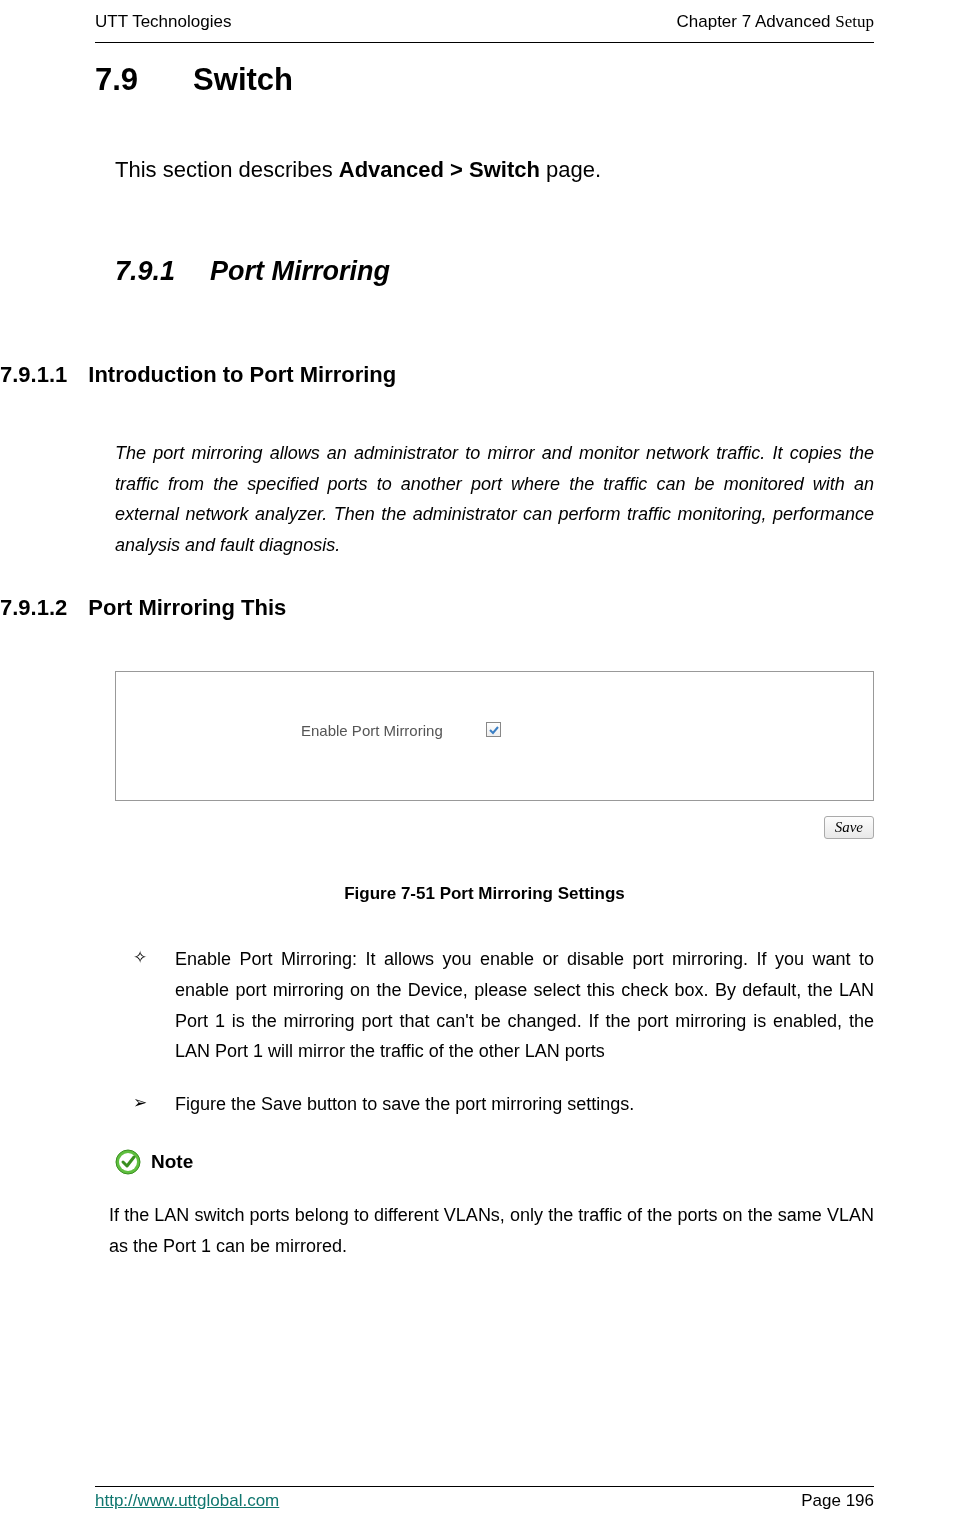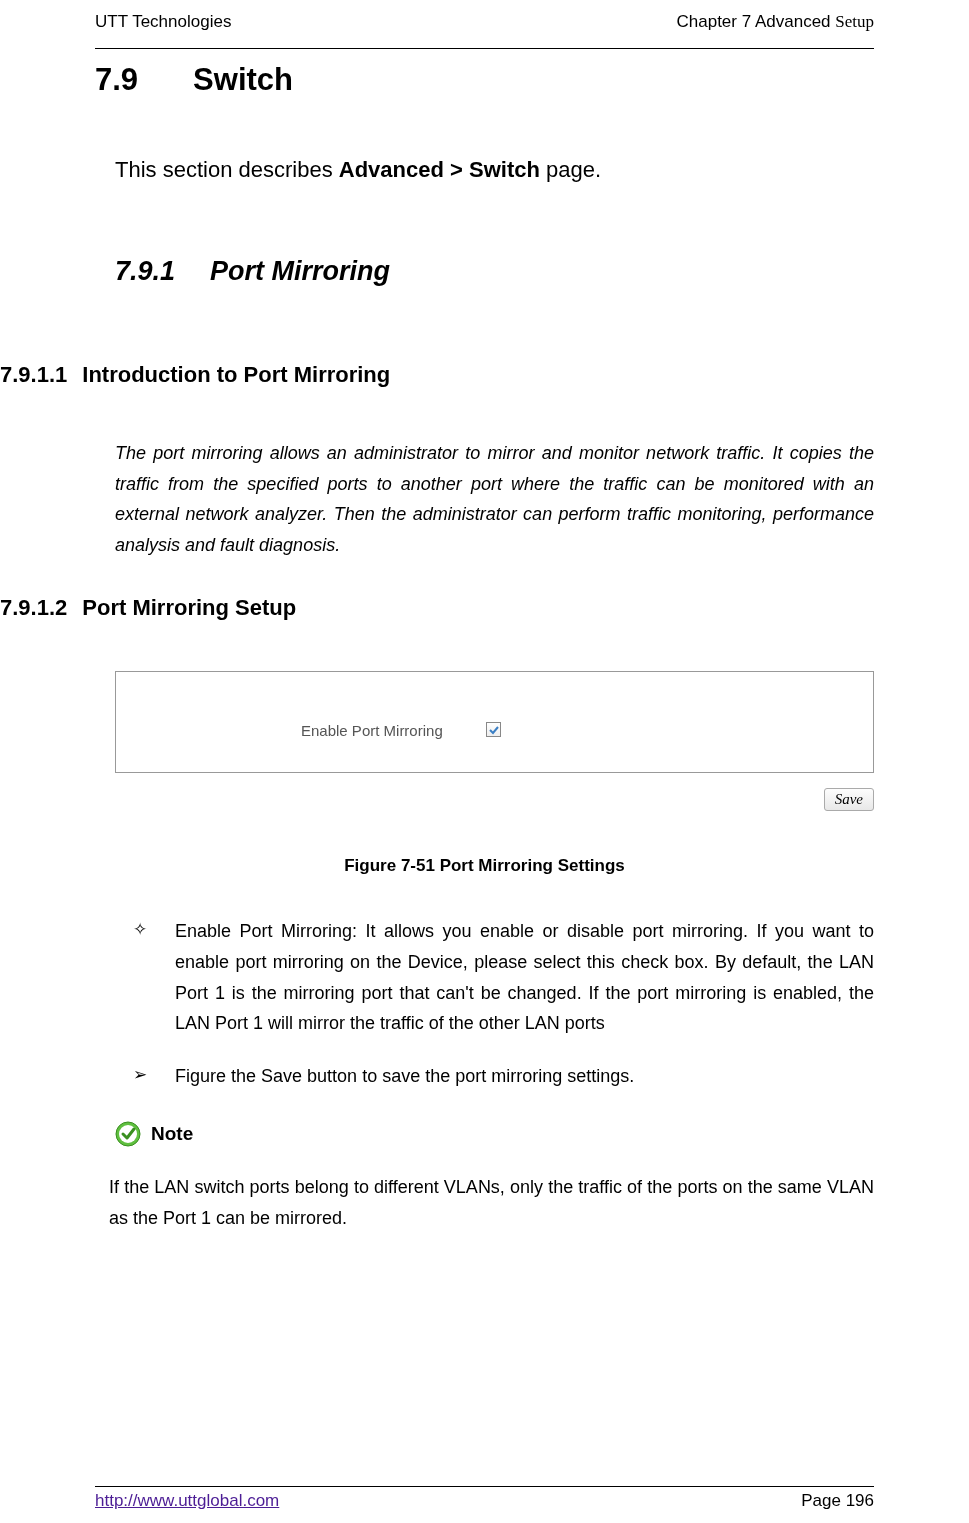--- a/index.html
+++ b/index.html
@@ -18,21 +18,21 @@
     }
     .header {
       position: absolute;
       top: 12px;
       left: 95px;
       right: 95px;
       display: flex;
       justify-content: space-between;
       font-size: 17px;
       border-bottom: 1px solid #000;
-      padding-bottom: 16px;
+      padding-bottom: 10px;
     }
     .header-left {
       font-family: Arial, sans-serif;
     }
     .header-right {
       font-family: Arial, sans-serif;
     }
     .header-right .setup {
       font-family: "Times New Roman", serif;
     }
@@ -70,38 +70,38 @@
     }
     .h3 {
       font-size: 22px;
       font-weight: bold;
       margin-left: -95px;
       padding-left: 0;
       margin-bottom: 50px;
       display: flex;
     }
     .h3 .num {
-      margin-right: 15px;
+      margin-right: 21px;
     }
     .body-text {
       font-size: 18px;
       line-height: 1.7;
       margin-left: 20px;
       margin-bottom: 35px;
       text-align: justify;
       font-style: italic;
     }
     .figure-box {
       margin-left: 20px;
       margin-right: 0;
       border: 1px solid #999;
       padding: 40px 38px 30px 30px;
       margin-bottom: 15px;
       position: relative;
-      height: 102px;
+      height: 130px;
     }
     .figure-label {
       font-size: 15px;
       color: #555;
       position: absolute;
       left: 185px;
       top: 50px;
     }
     .figure-checkbox {
       position: absolute;
@@ -185,21 +185,21 @@
       bottom: 12px;
       left: 95px;
       right: 95px;
       display: flex;
       justify-content: space-between;
       font-size: 17px;
       border-top: 1px solid #000;
       padding-top: 4px;
     }
     .footer-left {
-      color: #4c1d95;
+      color: #0f766e;
       text-decoration: underline;
       text-align: right;
     }
   </style>
 </head>
 <body>
 
 <div class="header">
   <span class="header-left">UTT Technologies</span>
   <span class="header-right">
@@ -225,21 +225,21 @@
 
   <div class="h3">
     <span class="num">7.9.1.1</span>
     <span>Introduction to Port Mirroring</span>
   </div>
 
   <div class="body-text">The port mirroring allows an administrator to mirror and monitor network traffic. It copies the traffic from the specified ports to another port where the traffic can be monitored with an external network analyzer. Then the administrator can perform traffic monitoring, performance analysis and fault diagnosis.</div>
 
   <div class="h3">
     <span class="num">7.9.1.2</span>
-    <span>Port Mirroring Setup</span>
+    <span>Port Mirroring This</span>
   </div>
 
   <div class="figure-box">
     <span class="figure-label">Enable Port Mirroring</span>
     <span class="figure-checkbox">
       <svg viewBox="0 0 12 12">
         <path d="M2 6 L5 9 L10 3" stroke="#3b7fc4" stroke-width="2" fill="none"></path>
       </svg>
     </span>
   </div>

